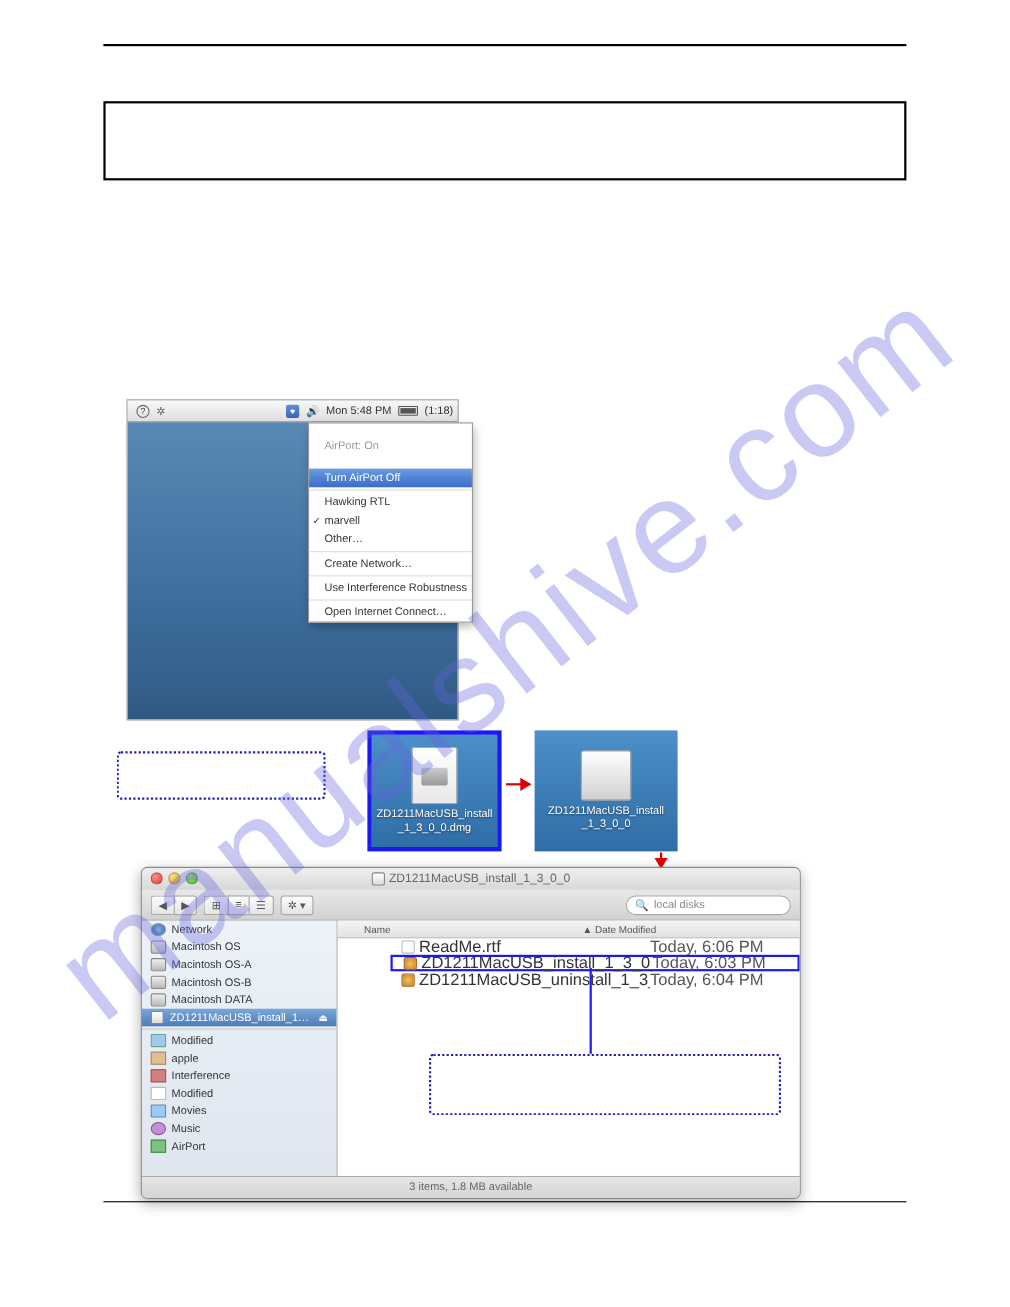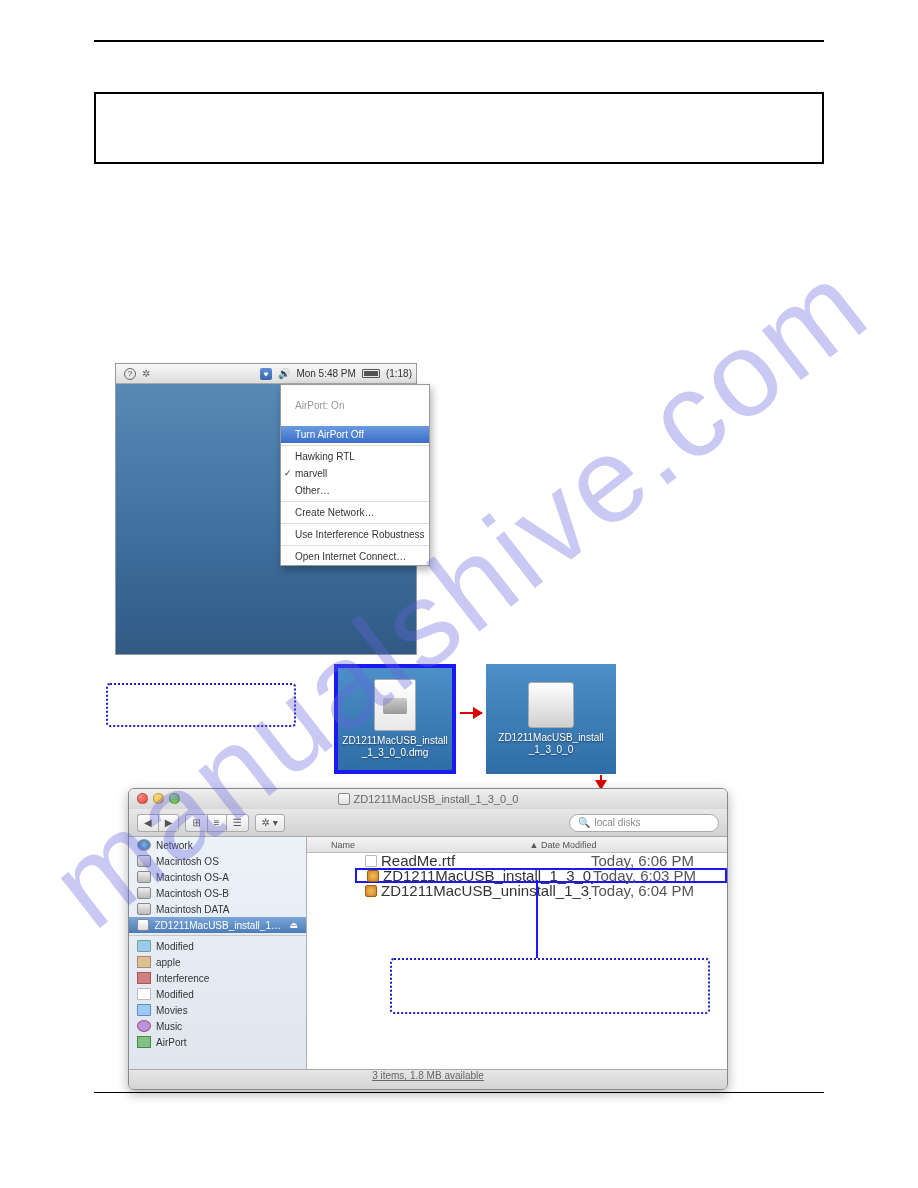--- a/index.html
+++ b/index.html
@@ -354,22 +354,22 @@
     border: 2px solid #1a1af0;
   }
 
   .finder-status {
     height: 20px;
     background: linear-gradient(#e6e6e6,#d4d4d4);
     border-top: 1px solid #aaa;
     font-size: 10px;
     color: #666;
     display: flex;
+    align-items: center;
     justify-content: center;
-    text-decoration: underline;
   }
 
   
   .dashed-annot-main {
     position: absolute;
     left: 390px;
     top: 958px;
     width: 320px;
     height: 56px;
     border: 2px dotted #2020c0;

